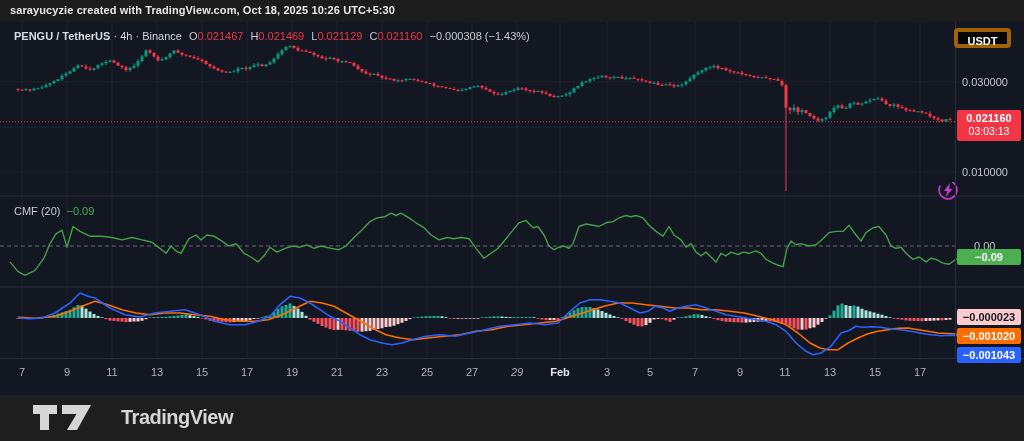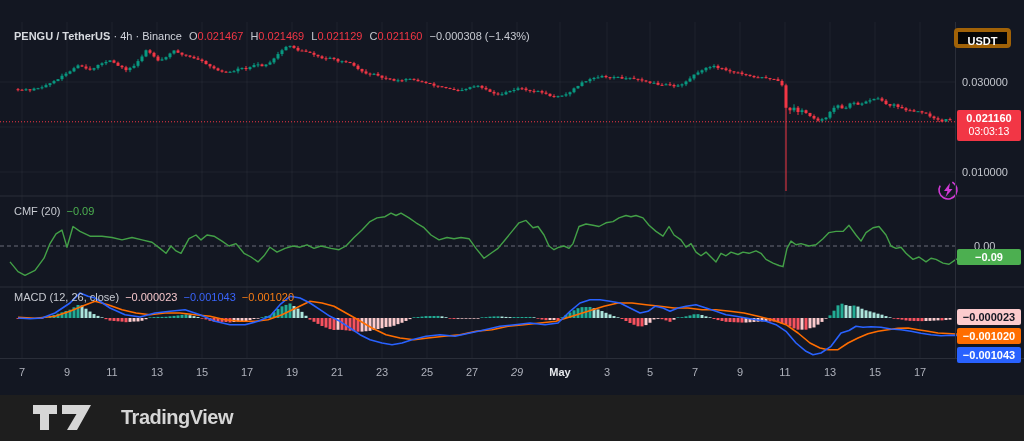--- a/index.html
+++ b/index.html
@@ -30,20 +30,23 @@
   .tick { position:absolute; top:7px; transform:translateX(-50%); font-size:11px; color:#aeb1bb; }
   .tick.month { color:#e6e8ec; font-weight:bold; }
   #praxis { position:absolute; left:955px; top:0; width:69px; height:336px; border-left:1px solid #2a2e39; cursor:ns-resize; }
   #logo { position:absolute; left:32px; top:9px; display:flex; align-items:center; }
   #logotext { margin-left:27px; font-size:20px; font-weight:bold; color:#d6d6d6; letter-spacing:-0.5px; }
 </style>
 </head>
 <body>
 <div id="shot">
 
+  <div class="bar" id="topbar">
+    <div id="attr">sarayucyzie created with TradingView.com, Oct 18, 2025 10:26 UTC+5:30</div>
+  </div>
 
   <div id="chart">
     <svg id="csvg" width="1024" height="373">
         <line x1="22" y1="0" x2="22" y2="336" stroke="rgba(250,250,250,0.05)" stroke-width="1"></line>
         <line x1="67" y1="0" x2="67" y2="336" stroke="rgba(250,250,250,0.05)" stroke-width="1"></line>
         <line x1="112" y1="0" x2="112" y2="336" stroke="rgba(250,250,250,0.05)" stroke-width="1"></line>
         <line x1="157" y1="0" x2="157" y2="336" stroke="rgba(250,250,250,0.05)" stroke-width="1"></line>
         <line x1="202" y1="0" x2="202" y2="336" stroke="rgba(250,250,250,0.05)" stroke-width="1"></line>
         <line x1="247" y1="0" x2="247" y2="336" stroke="rgba(250,250,250,0.05)" stroke-width="1"></line>
         <line x1="292" y1="0" x2="292" y2="336" stroke="rgba(250,250,250,0.05)" stroke-width="1"></line>
@@ -774,21 +777,20 @@
         <line x1="0" y1="174" x2="1024" y2="174" stroke="#2a2e39" stroke-width="1"></line>
         <line x1="0" y1="265" x2="1024" y2="265" stroke="#2a2e39" stroke-width="1"></line>
         <g>
           <circle cx="948" cy="168" r="9" fill="none" stroke="#cf3ad4" stroke-width="1.6" stroke-dasharray="42,14" transform="rotate(-60 948 168)"></circle>
           <polygon points="950,161 944,169 947.5,169 945.5,175 952.5,167 949,167" fill="#cf3ad4"></polygon>
         </g>
       </svg>
 
     <div class="ovl" id="symline"><span class="sym">PENGU / TetherUS</span> · <span>4h</span> · <span>Binance</span><span class="k">O<span class="v">0.021467</span></span><span class="k">H<span class="v">0.021469</span></span><span class="k">L<span class="v">0.021129</span></span><span class="k">C<span class="v">0.021160</span></span><span class="k v">−0.000308 (−1.43%)</span></div>
     <div class="ovl ind-head" id="cmfhead"><span>CMF (20)</span><span class="val" style="color:#4caf50">−0.09</span></div>
-    <div class="ovl ind-head" id="macdhead"><span>MACD (12, 26, close)</span><span class="val" style="color:#f5c6cb">−0.000023</span><span class="val" style="color:#3964f9">−0.001043</span><span class="val" style="color:#f77c14">−0.001020</span></div>
 
     <div id="praxis"></div>
     <div id="usdt">USDT</div>
     <div class="badge" id="pricebadge" style="background: rgb(242, 54, 69);">
       <div>0.021160</div>
       <div class="cd">03:03:13</div>
     </div>
 
     <div id="timeaxis">
         <div class="tick" style="left: 22px;">7</div>
@@ -796,21 +798,21 @@
         <div class="tick" style="left: 112px;">11</div>
         <div class="tick" style="left: 157px;">13</div>
         <div class="tick" style="left: 202px;">15</div>
         <div class="tick" style="left: 247px;">17</div>
         <div class="tick" style="left: 292px;">19</div>
         <div class="tick" style="left: 337px;">21</div>
         <div class="tick" style="left: 382px;">23</div>
         <div class="tick" style="left: 427px;">25</div>
         <div class="tick" style="left: 472px;">27</div>
         <div class="tick" style="left: 517px; font-style: italic;">29</div>
-        <div class="tick month" style="left: 560px;">May</div>
+        <div class="tick month" style="left: 560px;">Feb</div>
         <div class="tick" style="left: 607px;">3</div>
         <div class="tick" style="left: 650px;">5</div>
         <div class="tick" style="left: 695px;">7</div>
         <div class="tick" style="left: 740px;">9</div>
         <div class="tick" style="left: 785px;">11</div>
         <div class="tick" style="left: 830px;">13</div>
         <div class="tick" style="left: 875px;">15</div>
         <div class="tick" style="left: 920px;">17</div>
       </div>
   <div class="axlabel" style="top: 54px;">0.030000</div>

